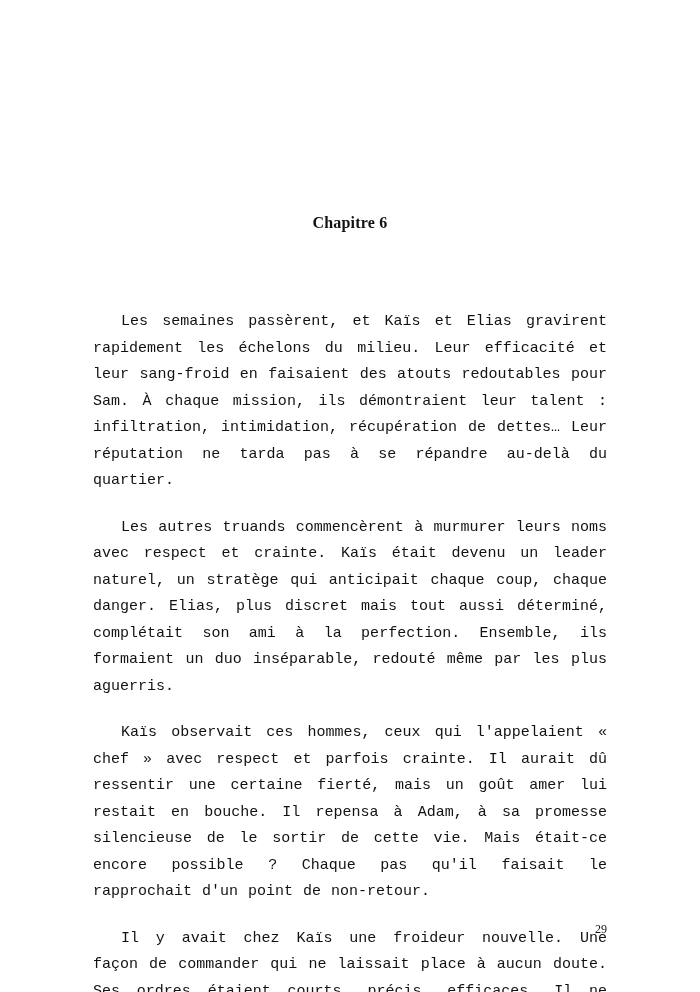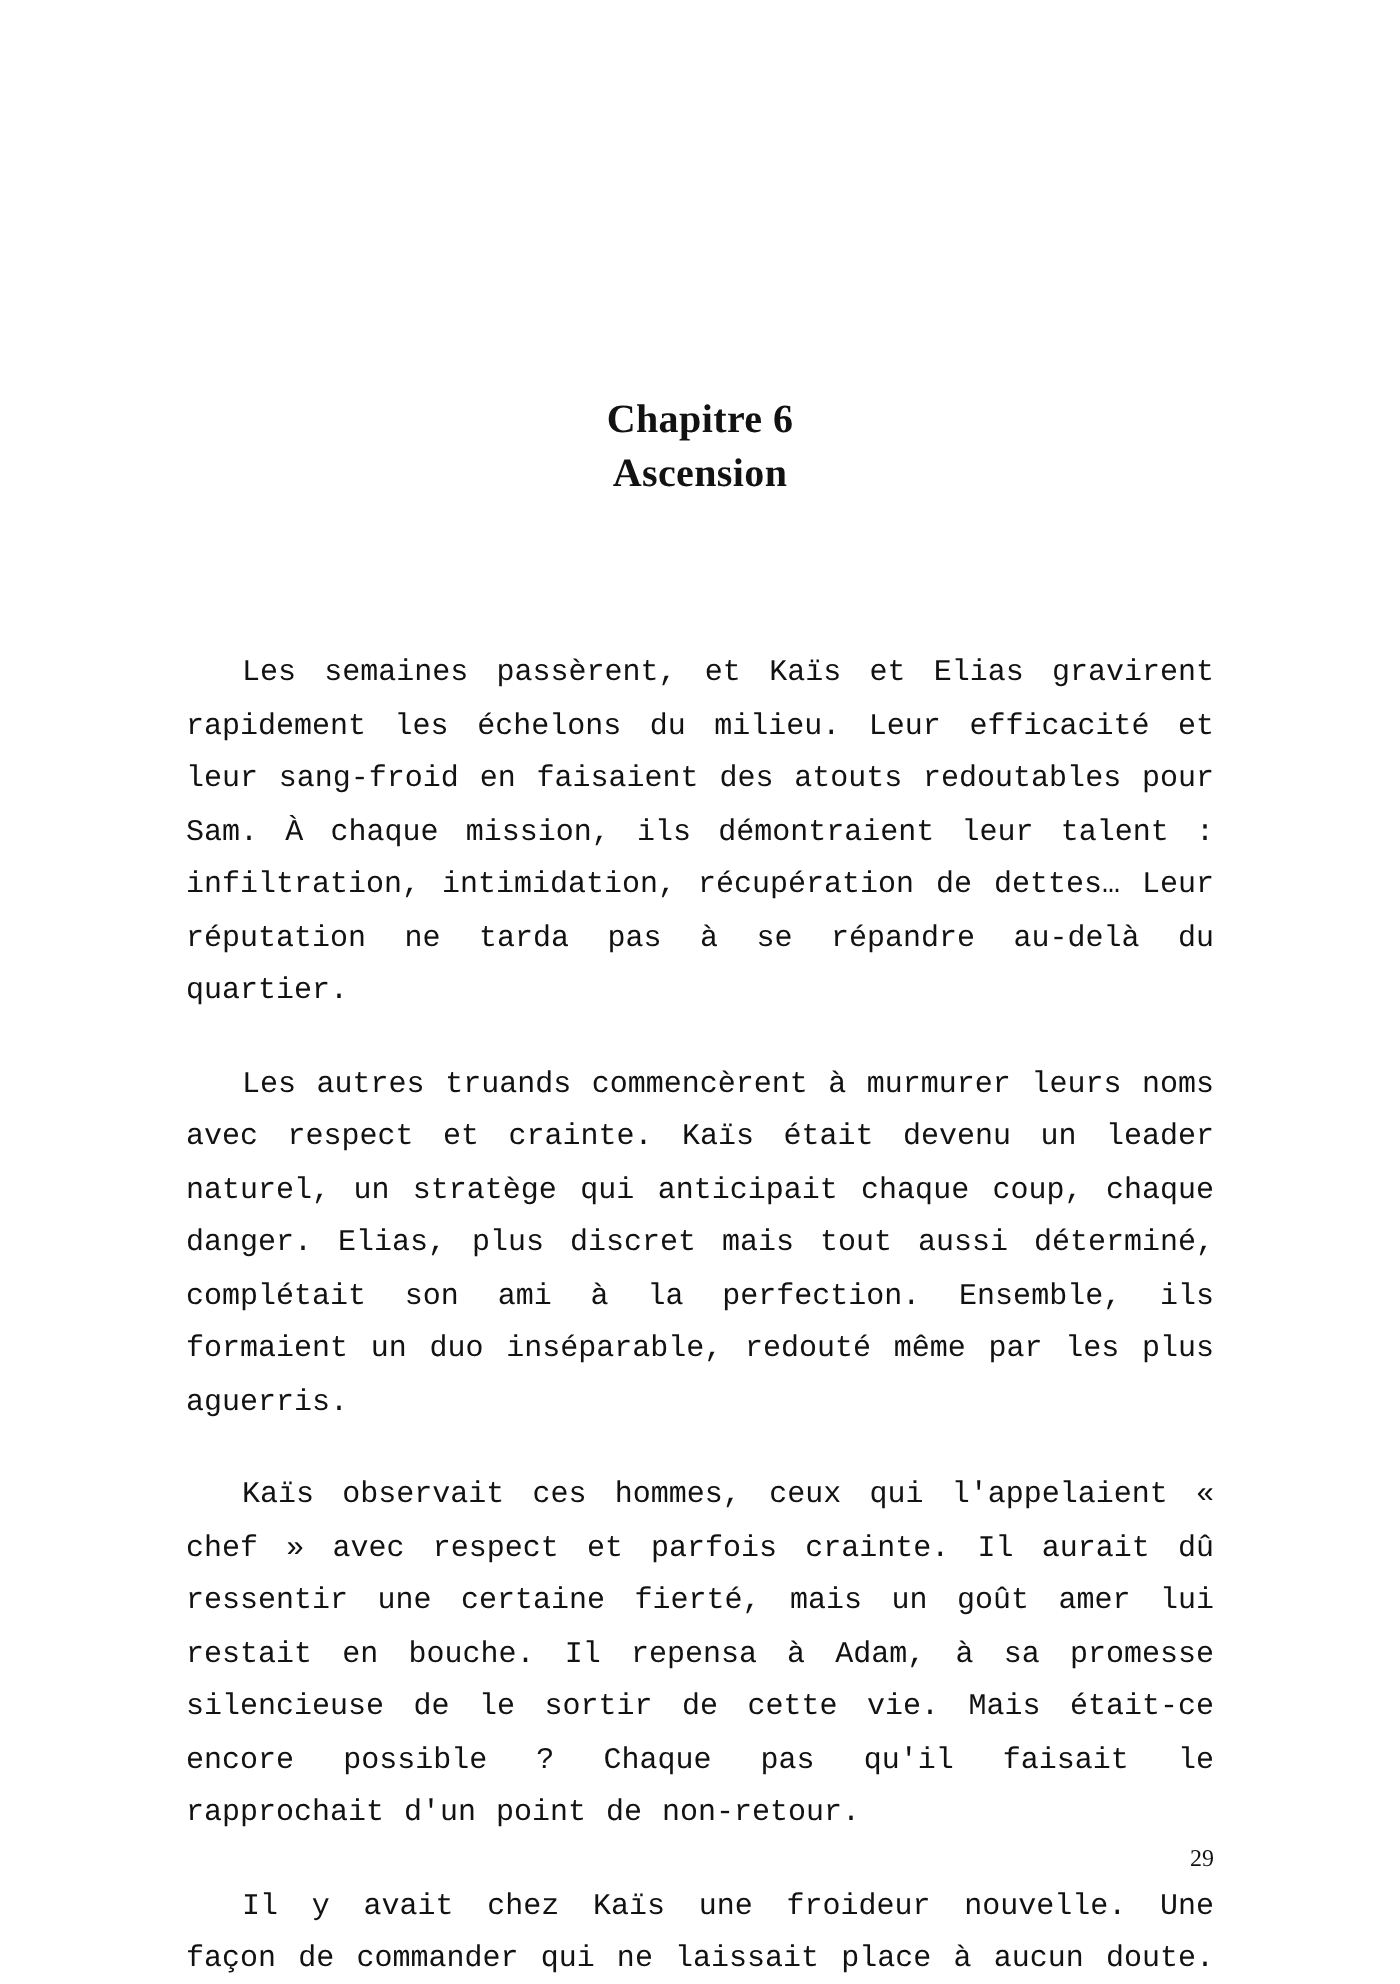--- a/index.html
+++ b/index.html
@@ -13,23 +13,23 @@
       height: 992px;
       margin: 0 auto;
       background: #ffffff;
       box-sizing: border-box;
       padding: 197px 93px 0 93px;
       font-family: "Liberation Serif", serif;
       color: #121212;
     }
     .chapter-title,
     .chapter-subtitle {
-      margin: 0;
+      margin: 12px;
       text-align: center;
-      font-size: 20px;
+      font-size: 16px;
       font-weight: bold;
       line-height: 27px;
       letter-spacing: 0.2px;
     }
     .body-text {
       margin-top: 73px;
       font-size: 15px;
       line-height: 26.5px;
       text-align: justify;
       word-spacing: 1px;
@@ -45,21 +45,20 @@
       bottom: 54px;
       font-size: 12px;
       line-height: 18px;
     }
   </style>
 </head>
 <body>
 
 <div class="page">
   <h1 class="chapter-title">Chapitre 6</h1>
-  <h2 class="chapter-subtitle">Ascension</h2>
 
   <div class="body-text">
     <p>Les semaines passèrent, et Kaïs et Elias gravirent rapidement les échelons du milieu. Leur efficacité et leur sang-froid en faisaient des atouts redoutables pour Sam. À chaque mission, ils démontraient leur talent : infiltration, intimidation, récupération de dettes… Leur réputation ne tarda pas à se répandre au-delà du quartier.</p>
     <p>Les autres truands commencèrent à murmurer leurs noms avec respect et crainte. Kaïs était devenu un leader naturel, un stratège qui anticipait chaque coup, chaque danger. Elias, plus discret mais tout aussi déterminé, complétait son ami à la perfection. Ensemble, ils formaient un duo inséparable, redouté même par les plus aguerris.</p>
     <p>Kaïs observait ces hommes, ceux qui l'appelaient « chef » avec respect et parfois crainte. Il aurait dû ressentir une certaine fierté, mais un goût amer lui restait en bouche. Il repensa à Adam, à sa promesse silencieuse de le sortir de cette vie. Mais était-ce encore possible ? Chaque pas qu'il faisait le rapprochait d'un point de non-retour.</p>
     <p>Il y avait chez Kaïs une froideur nouvelle. Une façon de commander qui ne laissait place à aucun doute. Ses ordres étaient courts, précis, efficaces. Il ne criait jamais. Il regardait, évaluait, tranchait. Les anciens eux-mêmes se taisaient lorsqu'il entrait dans une pièce.</p>
   </div>
 
   <div class="page-number">29</div>
 </div>

